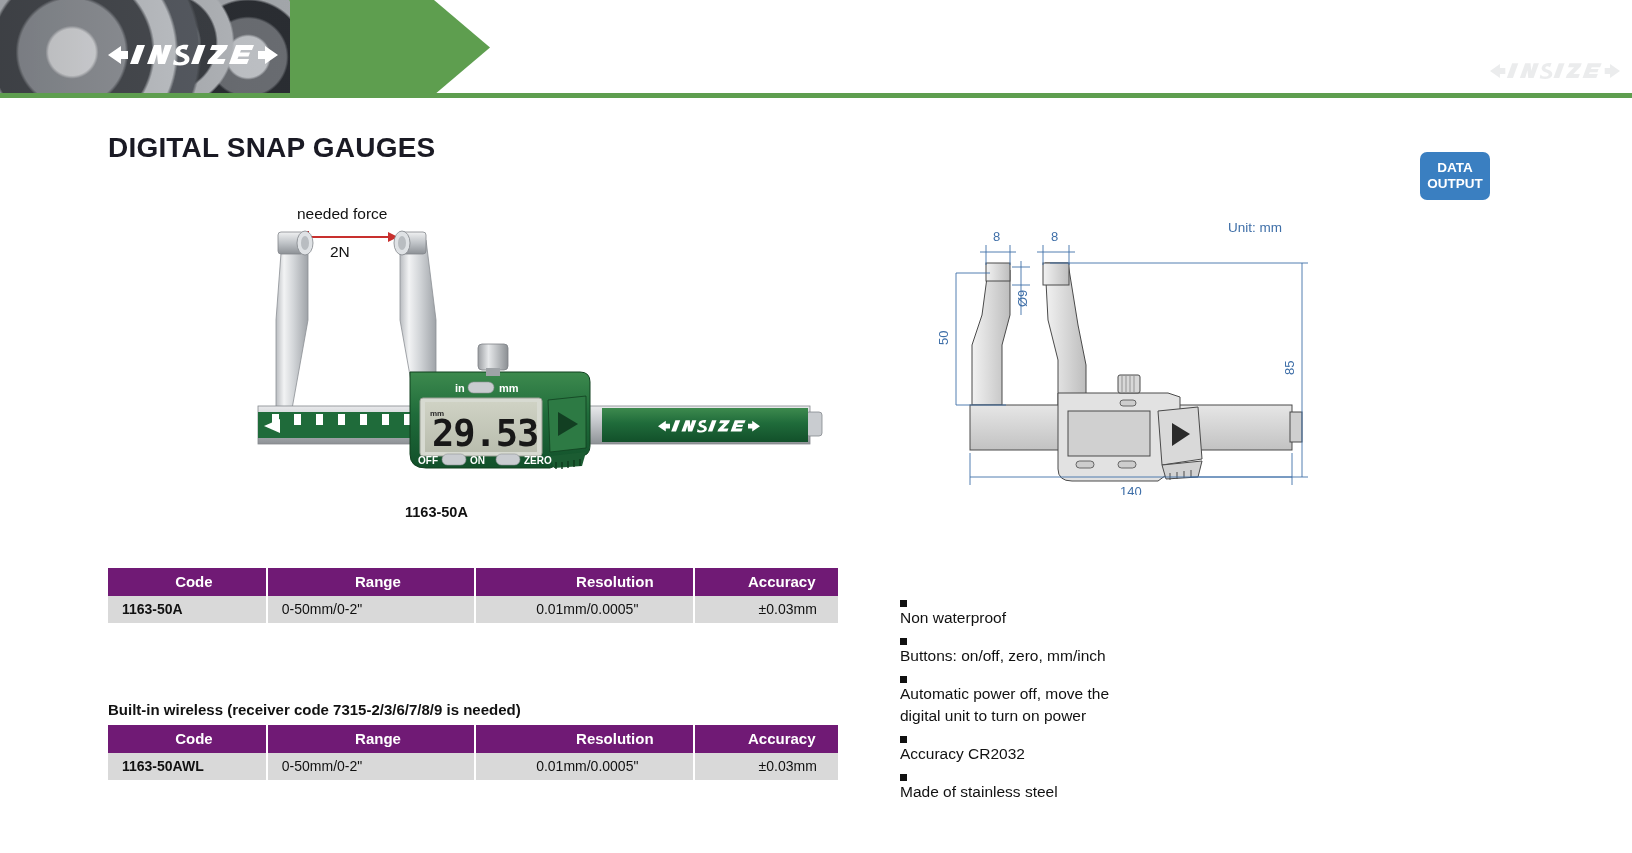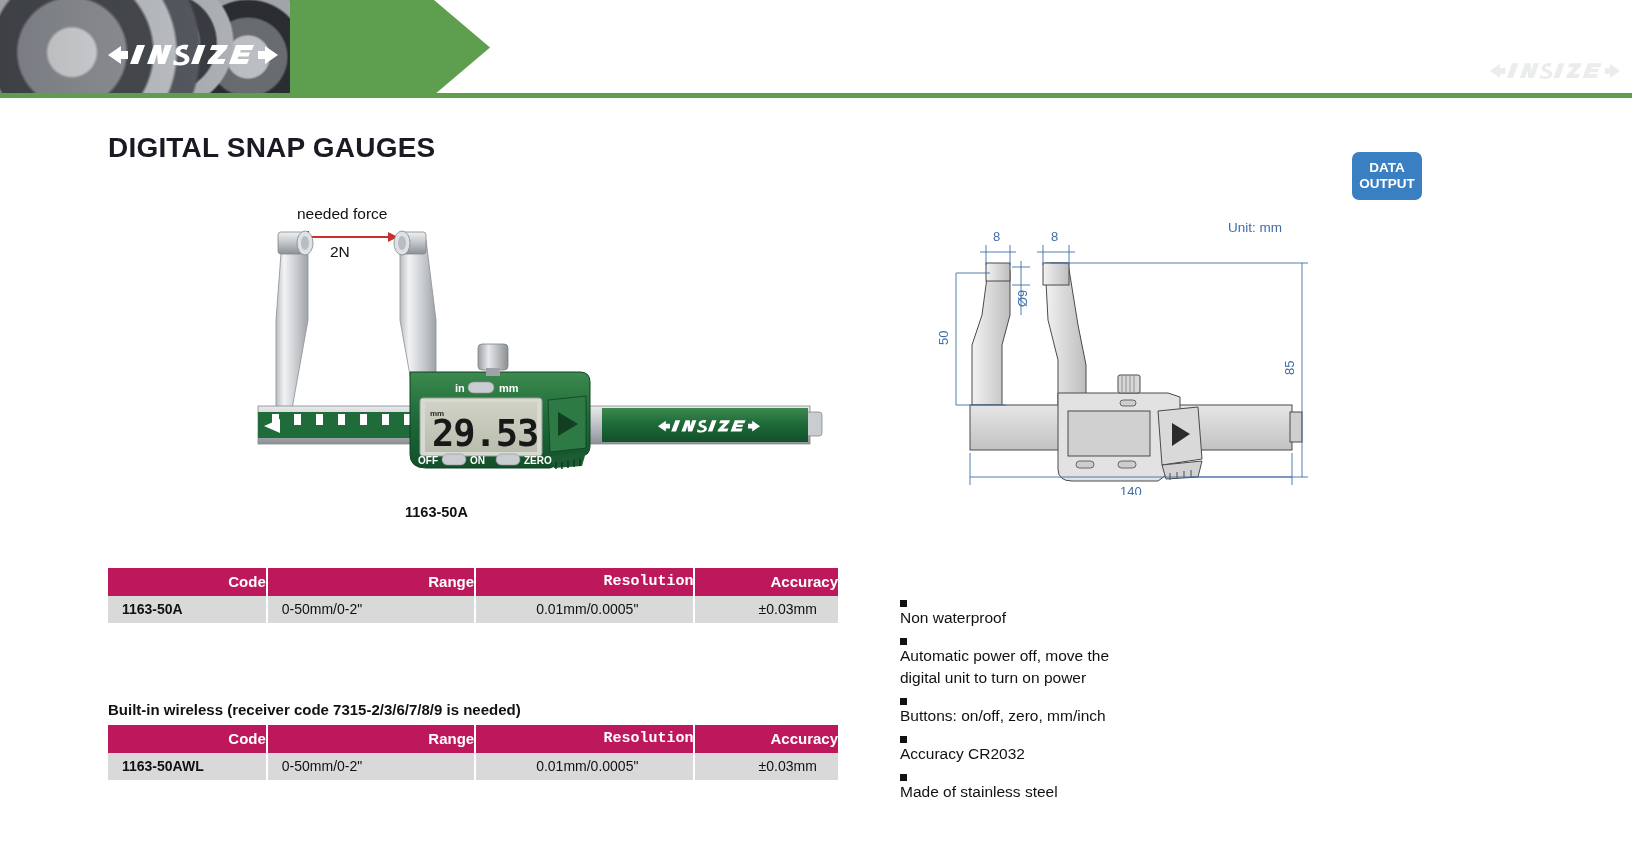--- a/index.html
+++ b/index.html
@@ -59,21 +59,21 @@
 
   
   .page-title {
     position: absolute; top: 132px; left: 108px;
     font-size: 28px; font-weight: bold; color: #1a1a24;
     letter-spacing: 0.2px;
   }
 
   
   .data-output-badge {
-    position: absolute; top: 152px; left: 1352px;
+    position: absolute; top: 152px; left: 1420px;
     width: 70px; height: 48px;
     background: #3a7fc1; border-radius: 7px;
     display: flex; flex-direction: column;
     align-items: center; justify-content: center;
     color: #ffffff; font-size: 13.5px; font-weight: bold;
     line-height: 1.22; text-align: center;
   }
 
   
   .product-photo { position: absolute; top: 200px; left: 250px; width: 590px; height: 300px; }
@@ -98,36 +98,36 @@
   }
 
   
   .spec-block { position: absolute; left: 108px; }
   .spec-heading {
     font-size: 15px; font-weight: bold; color: #111;
     line-height: 1.33; margin-bottom: 5px; white-space: pre-line;
   }
   table.spec-table { border-collapse: collapse; width: 730px; }
   table.spec-table th {
-    background: #be185d; color: #ffffff;
+    background: #701a75; color: #ffffff;
     font-size: 15px; font-weight: bold;
-    text-align: right; padding: 5px 0 6px 14px;
+    text-align: center; padding: 5px 0 6px 14px;
     border-right: 2px solid #ffffff; height: 25px;
   }
   table.spec-table th:last-child { border-right: none; }
   table.spec-table td {
     background: #d9d9d9; color: #111;
     font-size: 14px; padding: 5px 0 6px 14px;
     border-right: 2px solid #ffffff; height: 26px;
   }
   table.spec-table td:last-child { border-right: none; }
   table.spec-table td.code-cell { font-weight: bold; }
   .col-code { width: 160px; }
   .col-range { width: 210px; }
-  .col-res { width: 220px; font-family: Liberation Mono, monospace; }
+  .col-res { width: 220px; }
   .col-acc { width: 144px; }
   .th-res, .td-res { padding-left: 60px !important; }
   .th-acc, .td-acc { padding-left: 30px !important; text-align: center; }
   .td-acc { padding-left: 42px !important; }
 
   
   .features { position: absolute; top: 592px; left: 900px; width: 420px; }
   .feature-item {
     display: flex; align-items: flex-start;
     font-size: 15.5px; color: #111; line-height: 1.42;
@@ -417,26 +417,26 @@
     </table>
   </div>
 
   <div class="features">
     <div class="feature-item">
       <span class="feature-bullet"></span>
       <span class="feature-text">Non waterproof</span>
     </div>
     <div class="feature-item">
       <span class="feature-bullet"></span>
-      <span class="feature-text">Automatic power off, move the
-digital unit  to turn on power</span>
+      <span class="feature-text">Buttons: on/off, zero, mm/inch</span>
     </div>
     <div class="feature-item">
       <span class="feature-bullet"></span>
-      <span class="feature-text">Buttons: on/off, zero, mm/inch</span>
+      <span class="feature-text">Automatic power off, move the
+digital unit  to turn on power</span>
     </div>
     <div class="feature-item">
       <span class="feature-bullet"></span>
       <span class="feature-text">Accuracy CR2032</span>
     </div>
     <div class="feature-item">
       <span class="feature-bullet"></span>
       <span class="feature-text">Made of stainless steel</span>
     </div>
   </div>

